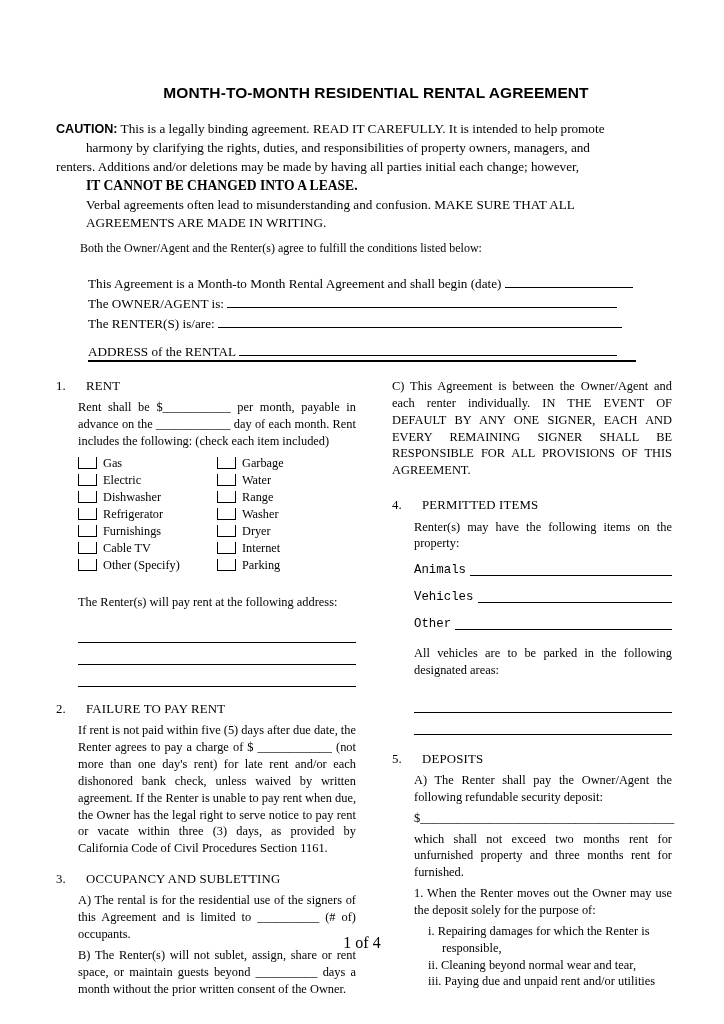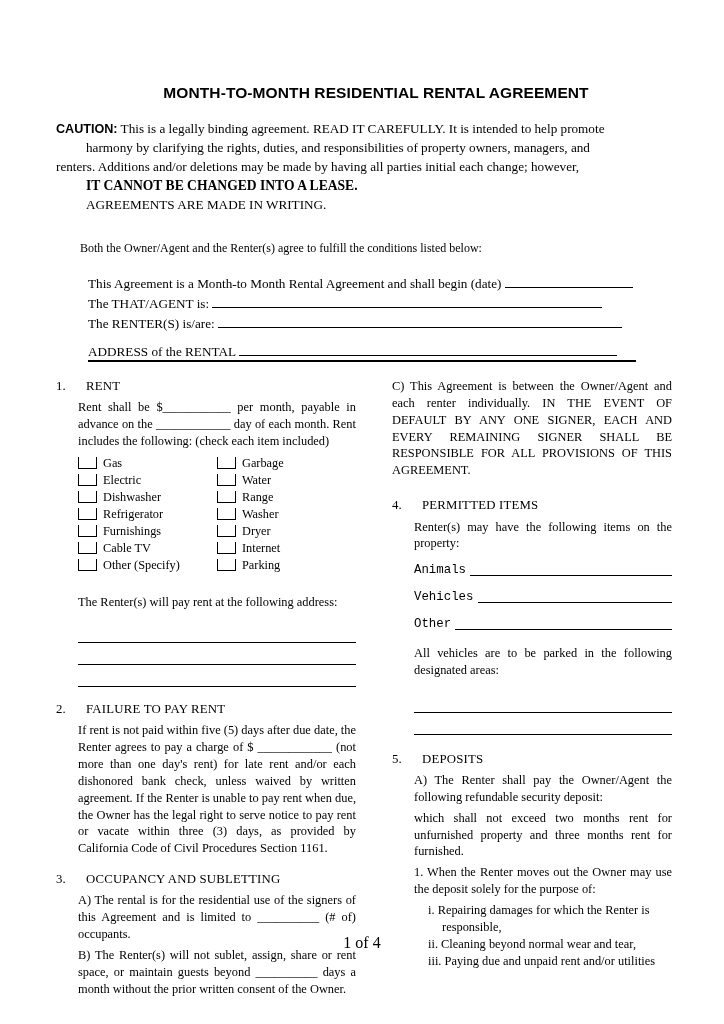--- a/index.html
+++ b/index.html
@@ -173,32 +173,33 @@
 
 <div class="page">
 
   <div class="doc-title">MONTH-TO-MONTH RESIDENTIAL RENTAL AGREEMENT</div>
 
   <div class="caution-block">
     <span><b class="caution-lead">CAUTION:</b><span> This is a legally binding agreement. READ IT CAREFULLY. It is intended to help promote</span></span>
     <span class="indent">harmony by clarifying the rights, duties, and responsibilities of property owners, managers, and</span>
     <span>renters. Additions and/or deletions may be made by having all parties initial each change; however,</span>
     <span class="indent nolease"><span>IT CANNOT BE CHANGED INTO A LEASE</span><span>.</span></span>
+    <span class="indent">Verbal agreements often lead to misunderstanding and confusion. MAKE SURE THAT ALL</span>
     <span class="indent">AGREEMENTS ARE MADE IN WRITING.</span>
   </div>
 
   <div class="intro-line" style="top:240px;">Both the Owner/Agent and the Renter(s) agree to fulfill the conditions listed below:</div>
 
   <div class="fill-line" style="top:276px; width:548px;">
     <span>This Agreement is a Month-to Month Rental Agreement and shall begin (date)</span>
     <span class="rule" style="width:128px;"></span>
   </div>
 
   <div class="fill-line" style="top:296px; width:548px;">
-    <span>The THAT/AGENT is:</span>
+    <span>The OWNER/AGENT is:</span>
     <span class="rule" style="width:390px;"></span>
   </div>
 
   <div class="fill-line" style="top:316px; width:548px;">
     <span>The RENTER(S) is/are:</span>
     <span class="rule" style="width:404px;"></span>
   </div>
 
   <div class="fill-line" style="top:344px; width:548px;">
     <span>ADDRESS of the RENTAL</span>
@@ -350,20 +351,21 @@
       </div>
     </div>
 
     <div class="sec" style="margin-top:16px;">
       <div class="sec-head">
         <span class="sec-num">5.</span>
         <span class="sec-title">DEPOSITS</span>
       </div>
       <div class="sec-body">
         <p>A)  The Renter shall pay the Owner/Agent the following refundable security deposit:</p>
+        <p>$_________________________________________</p>
         <p>which shall not exceed two months rent for unfurnished property and three months rent for furnished.</p>
         <p>1. When the Renter moves out the Owner may use the deposit solely for the purpose of:</p>
         <div class="sub-list">
           <p>i. Repairing damages for which the Renter is</p>
           <p style="padding-left:14px;">responsible,</p>
           <p>ii. Cleaning beyond normal wear and tear,</p>
           <p>iii. Paying due and unpaid rent and/or utilities</p>
         </div>
       </div>
     </div>

